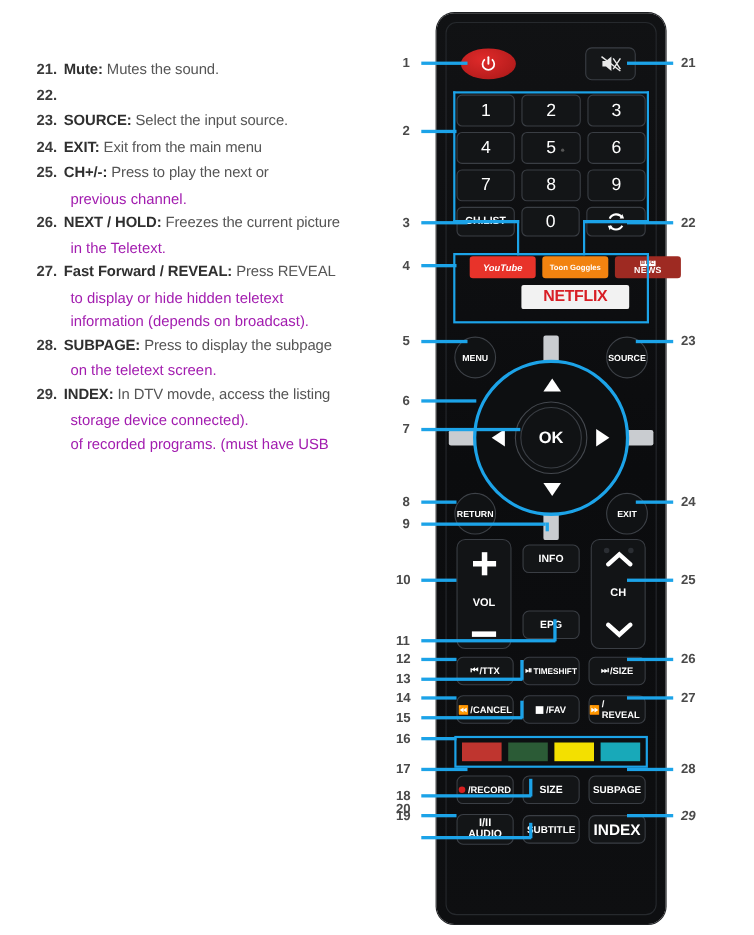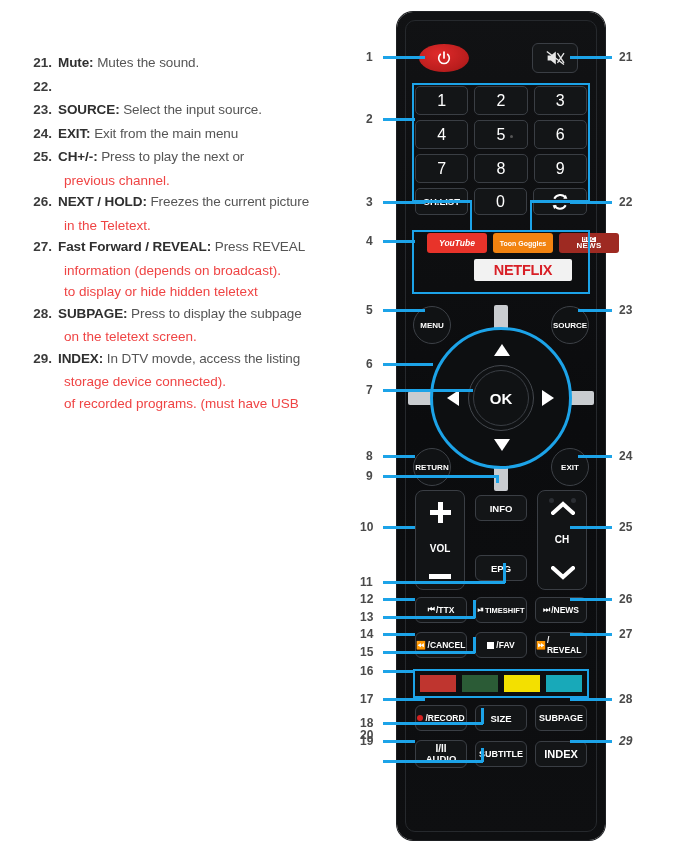--- a/index.html
+++ b/index.html
@@ -17,21 +17,21 @@
   .legend-num {
     width: 30px; flex: 0 0 30px; text-align: right;
     font-weight: bold; font-size: 13.5px; color: #3b3b3b;
     padding-right: 6px; line-height: 21.5px;
   }
   .legend-txt {
     font-size: 13.5px; color: #555; line-height: 21.5px;
     letter-spacing: -0.1px;
   }
   .legend-txt b { color: #2f2f2f; font-weight: bold; }
-  .legend-cont { padding-left: 36px; font-size: 13.5px; color: #ef4444; line-height: 21.5px; }
+  .legend-cont { padding-left: 36px; font-size: 13.5px; color: #a21caf; line-height: 21.5px; }
 
   
   .remote {
     position: absolute; left: 397px; top: 12px;
     width: 208px; height: 828px;
     background: linear-gradient(180deg,#111214 0%, #0b0c0e 50%, #0e0f11 100%);
     border-radius: 16px;
     box-shadow: 0 0 0 1px #1d1f22;
   }
   .remote-inner {
@@ -194,22 +194,22 @@
     <div class="legend-cont">previous channel.</div>
     <div class="legend-row">
       <div class="legend-num">26.</div>
       <div class="legend-txt"><b>NEXT / HOLD:</b><span> Freezes the current picture</span></div>
     </div>
     <div class="legend-cont">in the Teletext.</div>
     <div class="legend-row">
       <div class="legend-num">27.</div>
       <div class="legend-txt"><b>Fast Forward / REVEAL:</b><span> Press REVEAL</span></div>
     </div>
+    <div class="legend-cont">to display or hide hidden teletext</div>
     <div class="legend-cont">information (depends on broadcast).</div>
-    <div class="legend-cont">to display or hide hidden teletext</div>
     <div class="legend-row">
       <div class="legend-num">28.</div>
       <div class="legend-txt"><b>SUBPAGE:</b><span> Press to display the subpage</span></div>
     </div>
     <div class="legend-cont">on the teletext screen.</div>
     <div class="legend-row">
       <div class="legend-num">29.</div>
       <div class="legend-txt"><b>INDEX:</b><span> In DTV movde, access the listing</span></div>
     </div>
     <div class="legend-cont">storage device connected).</div>
@@ -325,21 +325,21 @@
     <div class="fbtn" style="left:18px; top:585px; width:52px;">
       <span class="glyph">⏮</span>
       <span>/TTX</span>
     </div>
     <div class="fbtn" style="left:78px; top:585px; width:52px; font-size:7.5px;">
       <span class="glyph">⏯</span>
       <span>TIMESHIFT</span>
     </div>
     <div class="fbtn" style="left:138px; top:585px; width:52px;">
       <span class="glyph">⏭</span>
-      <span>/NEWS</span>
+      <span>/SIZE</span>
     </div>
 
     <div class="fbtn" style="left:18px; top:620px; width:52px;">
       <span class="glyph">⏪</span>
       <span>/CANCEL</span>
     </div>
     <div class="fbtn" style="left:78px; top:620px; width:52px;">
       <span class="sq"></span>
       <span>/FAV</span>
     </div>
@@ -360,21 +360,21 @@
       <span>/RECORD</span>
     </div>
     <div class="fbtn" style="left:78px; top:693px; width:52px; font-size:9.5px;">SIZE</div>
     <div class="fbtn" style="left:138px; top:693px; width:52px; font-size:9px;">SUBPAGE</div>
 
     <div class="fbtn" style="left:18px; top:728px; width:52px; height:28px; flex-direction:column; gap:0; line-height:1.15;">
       <span style="font-size:10px;">I/II</span>
       <span style="font-size:9.5px;">AUDIO</span>
     </div>
     <div class="fbtn" style="left:78px; top:729px; width:52px; font-size:9px;">SUBTITLE</div>
-    <div class="fbtn" style="left:138px; top:729px; width:52px; font-size:11px;text-align:right;">INDEX</div>
+    <div class="fbtn" style="left:138px; top:729px; width:52px; font-size:14px;text-align:right;">INDEX</div>
 
     <div class="hl" style="left:15px; top:71px; width:178px; height:120px; border-bottom:none;"></div>
     <div class="hl" style="left:73px; top:188px; width:62px; height:32px; border-top:none;"></div>
     <div class="hl" style="left:15px; top:188px; width:60px; height:3px; border:none; background:#1ca3e8; height:2.5px;"></div>
     <div class="hl" style="left:133px; top:188px; width:60px; height:3px; border:none; background:#1ca3e8; height:2.5px;"></div>
     <div class="hl" style="left:15px; top:218px; width:178px; height:64px;"></div>
     <div class="hl" style="left:16px; top:657px; width:176px; height:29px;"></div>
   </div>
 
   <div class="callnum" style="left:366px; top:50px;">1</div>

